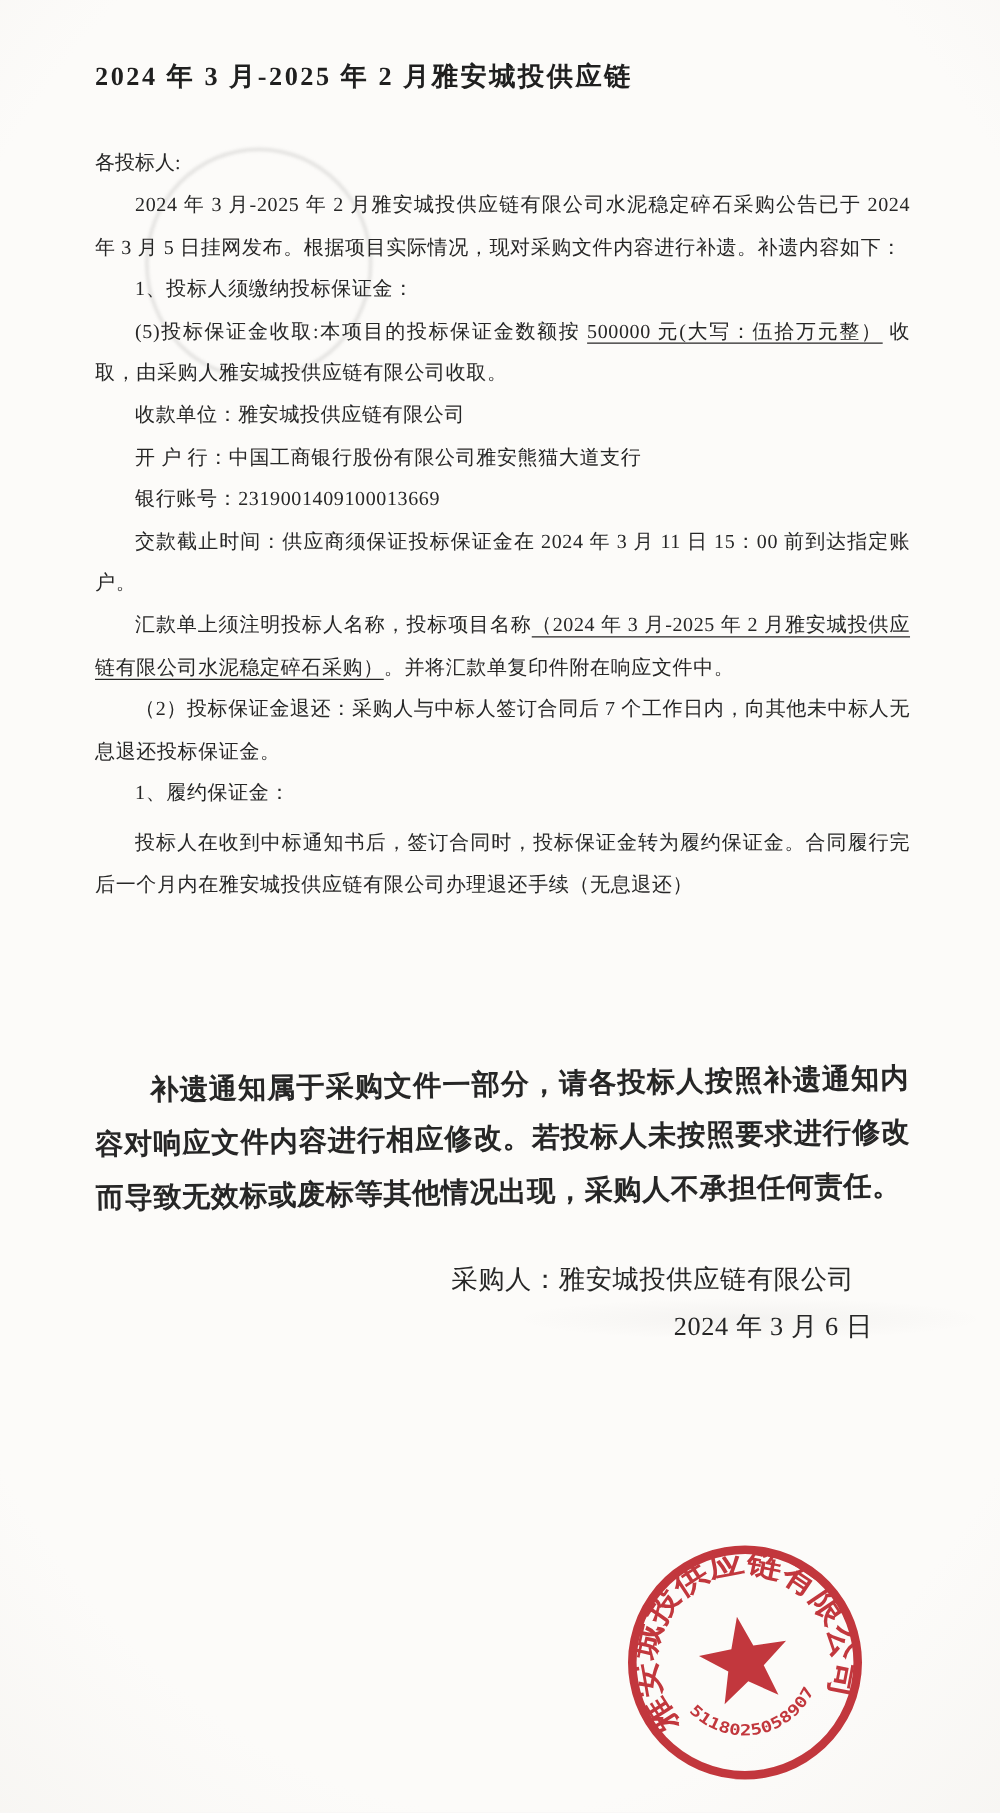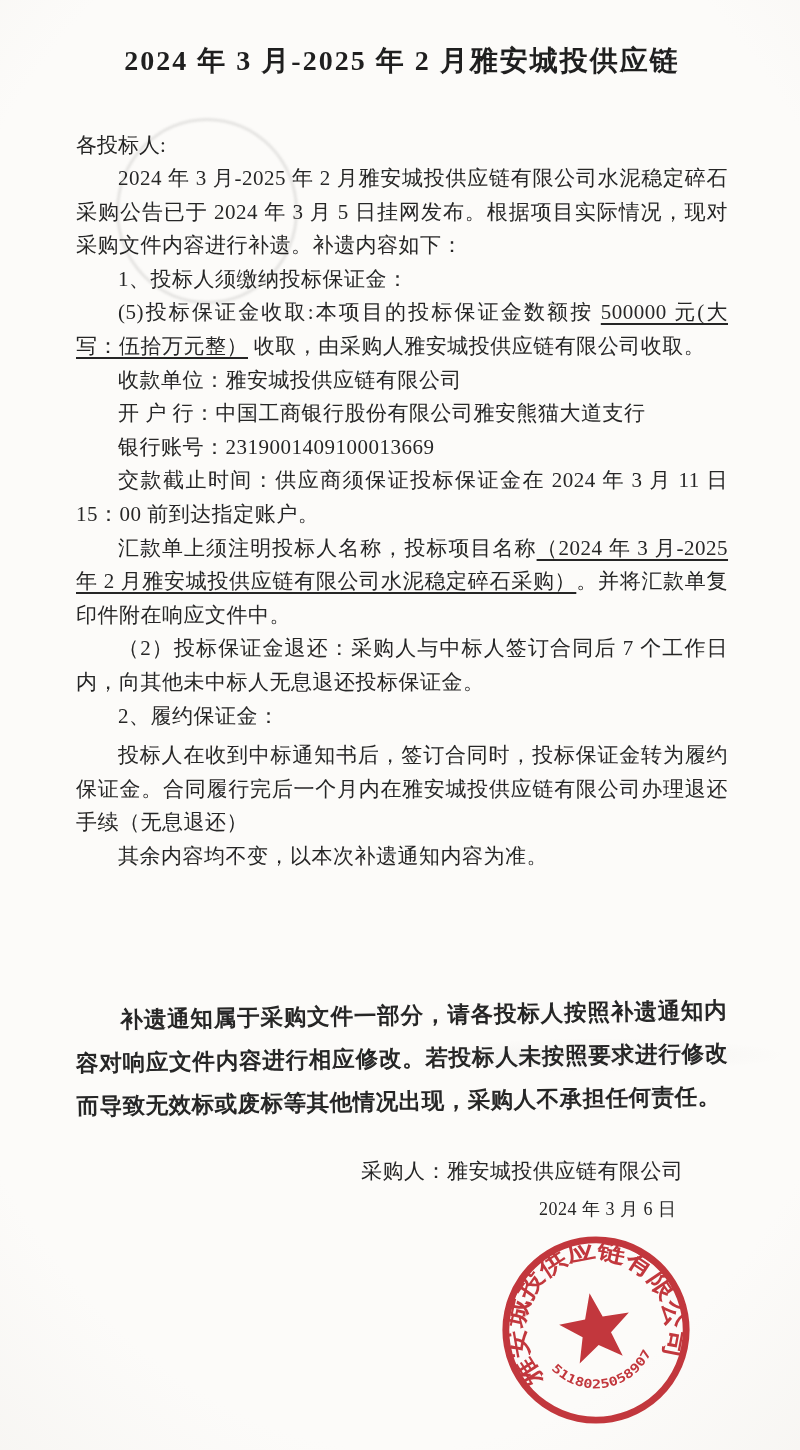--- a/index.html
+++ b/index.html
@@ -8,37 +8,37 @@
     font-family:"Liberation Serif","DejaVu Serif",serif;
     color:#262626;
     background:#f6f4f1;
   }
   .page {
     position:relative; width:800px; height:1450px; overflow:hidden;
     background:radial-gradient(ellipse 120% 100% at 50% 45%, #fcfbf9 55%, #f1efeb 88%, #e9e6e1 100%);
   }
   .content { position:relative; padding:42px 72px 0 76px; z-index:2; }
 
-  .title { text-align:center; font-weight:700; font-size:28px; line-height:38px; letter-spacing:2px; color:#1f1f1f; }
+  .title { text-align:left; font-weight:700; font-size:21px; line-height:38px; letter-spacing:2px; color:#1f1f1f; }
 
-  .salutation { margin-top:48px; font-size:21px; line-height:34px; }
+  .salutation { margin-top:34px; font-size:16px; line-height:34px; }
 
-  .p { margin:0; font-size:21px; line-height:33.6px; text-indent:2em; letter-spacing:0.5px; text-align:justify; }
+  .p { margin:0; font-size:16px; line-height:33.6px; text-indent:2em; letter-spacing:0.5px; text-align:justify; }
   .bold { font-weight:400; }
   .u { text-decoration:underline; text-underline-offset:4px; }
   .gap-sm { margin-top:6px; }
   .gap-md { margin-top:12px; }
 
   .notice {
     margin-top:126px; font-size:22.5px; line-height:43px; font-weight:700;
     transform:rotate(-0.9deg); transform-origin:left center; letter-spacing:0.5px;
   }
 
   .sig-purchaser { margin-top:26px; font-size:21px; line-height:34px; padding-left:285px; text-indent:0; }
-  .sig-date { font-size:18px; line-height:42px; padding-left:463px; text-indent:0; }
+  .sig-date { font-size:21px; line-height:42px; padding-left:463px; text-indent:0; }
 
   .ghost-stamp {
     position:absolute; left:116px; top:118px; width:176px; height:180px;
     border:3px solid rgba(110,110,110,0.16); border-radius:50%;
     filter:blur(1.2px); z-index:1;
   }
   .smudge {
     position:absolute; left:410px; top:1038px; width:380px; height:34px;
     background:radial-gradient(ellipse at center, rgba(90,85,80,0.05), rgba(0,0,0,0) 70%);
     z-index:1;
@@ -73,26 +73,25 @@
 
     <p class="p">收款单位：雅安城投供应链有限公司</p>
     <p class="p">开 户 行：中国工商银行股份有限公司雅安熊猫大道支行</p>
     <p class="p">银行账号：2319001409100013669</p>
     <p class="p">交款截止时间：供应商须保证投标保证金在 2024 年 3 月 11 日 15：00 前到达指定账户。</p>
 
     <p class="p bold"><span>汇款单上须注明投标人名称，投标项目名称</span><span class="u">（2024 年 3 月-2025 年 2 月雅安城投供应链有限公司水泥稳定碎石采购）</span><span>。并将汇款单复印件附在响应文件中。</span></p>
 
     <p class="p">（2）投标保证金退还：采购人与中标人签订合同后 7 个工作日内，向其他未中标人无息退还投标保证金。</p>
 
-    <p class="p">2、履约保证金：</p>
+    <p class="p">1、履约保证金：</p>
 
     <p class="p gap-sm">投标人在收到中标通知书后，签订合同时，投标保证金转为履约保证金。合同履行完后一个月内在雅安城投供应链有限公司办理退还手续（无息退还）</p>
 
 
-    <p class="p">其余内容均不变，以本次补遗通知内容为准。</p>
 
     <p class="p notice">补遗通知属于采购文件一部分，请各投标人按照补遗通知内容对响应文件内容进行相应修改。若投标人未按照要求进行修改而导致无效标或废标等其他情况出现，采购人不承担任何责任。</p>
 
     <p class="p sig-purchaser">采购人：雅安城投供应链有限公司</p>
     <p class="p sig-date">2024 年 3 月 6 日</p>
 
   </div>
 
   <svg class="seal" viewBox="0 0 200 200" width="196" height="196">
     <defs>

